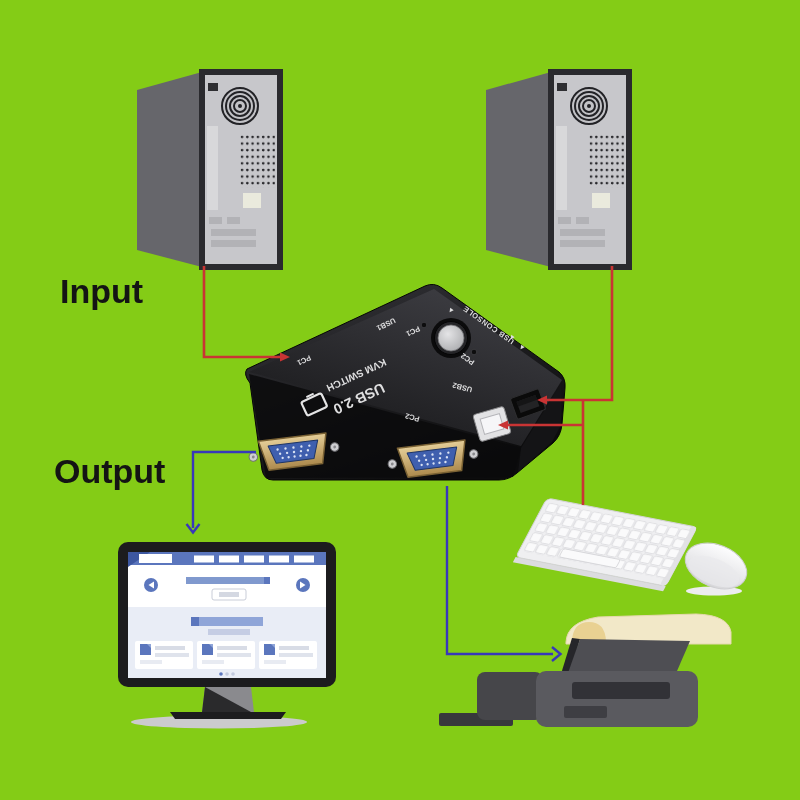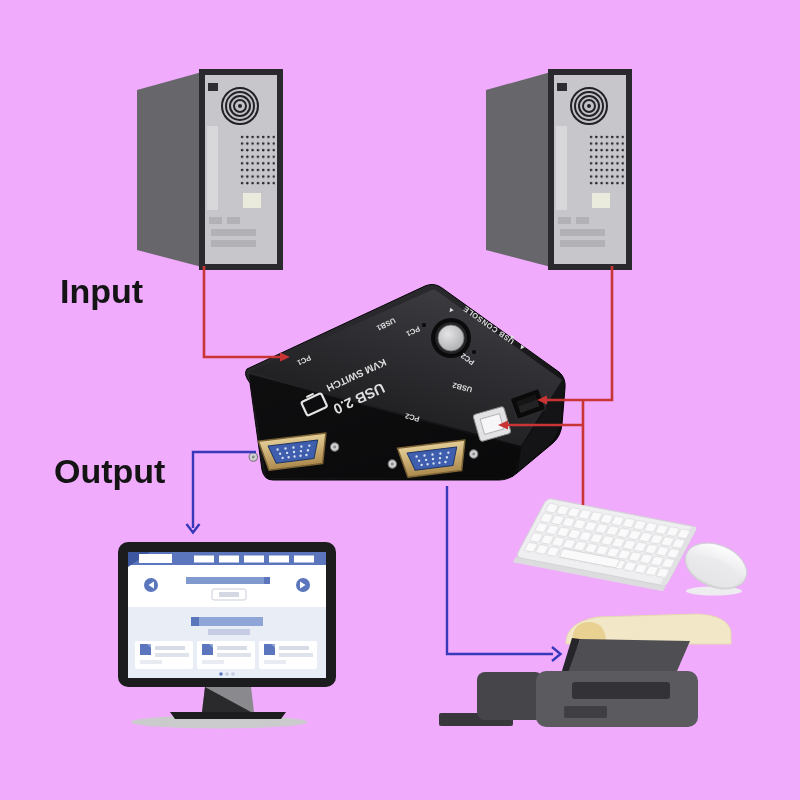--- a/index.html
+++ b/index.html
@@ -1,16 +1,16 @@
 <!DOCTYPE html>
 <html><head>
 <meta charset="utf-8">
 <style>
   html,body{margin:0;padding:0;background:#ffffff;}
-  .canvas{width:800px;height:800px;position:relative;background:#f0abfc;overflow:hidden;
+  .canvas{width:800px;height:800px;position:relative;background:#84cc16;overflow:hidden;
           font-family:"Liberation Sans",sans-serif;}
   svg{display:block;}
   text{font-family:"Liberation Sans",sans-serif;}
 </style>
 </head>
 <body>
 
 <div class="canvas">
 <svg width="800" height="800" viewBox="0 0 800 800">
   <defs>

